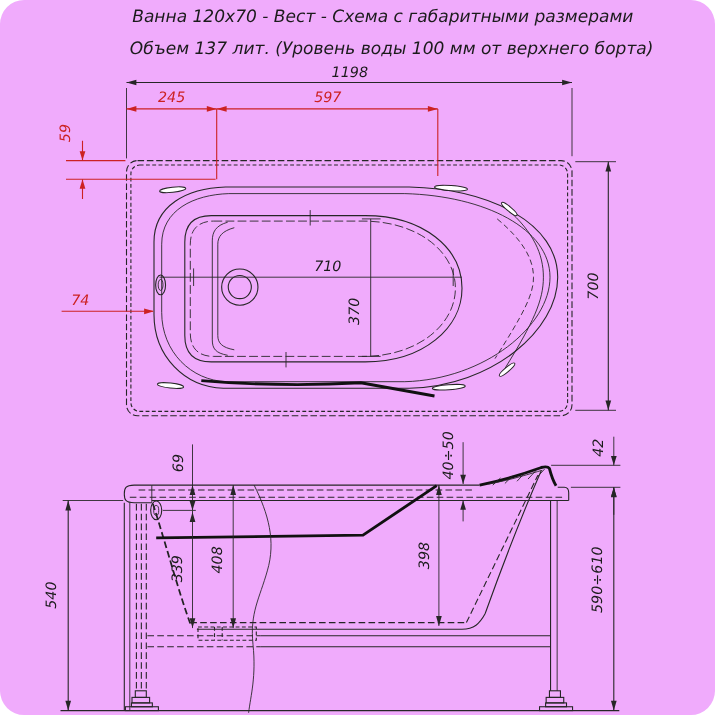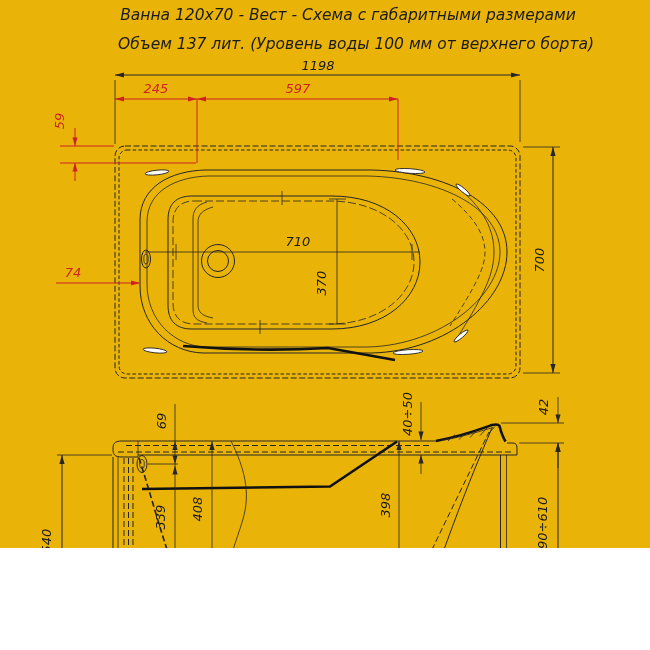--- a/index.html
+++ b/index.html
@@ -1,16 +1,16 @@
 <!DOCTYPE html>
 <html><head>
 <meta charset="utf-8">
 <style>
   html,body{margin:0;padding:0;background:#fff;}
-  .page{position:relative;width:650px;height:548px;background:#eab308;overflow:hidden;}
+  .page{position:relative;width:650px;height:650px;background:#f0abfc;overflow:hidden;border-radius:22px;}
   svg{display:block;}
   text{font-family:"DejaVu Sans",sans-serif;font-style:italic;fill:#1b1b1b;}
   .t-title{font-size:15.5px;}
   .t-dim{font-size:13px;}
   .t-red{fill:#cc2222;}
   .ln{stroke:#262626;stroke-width:1;fill:none;}
   .thin{stroke:#262626;stroke-width:0.8;fill:none;}
   .thick{stroke:#111;stroke-width:2.6;fill:none;}
   .dash{stroke:#262626;stroke-width:1;fill:none;stroke-dasharray:6 3;}
   .dash2{stroke:#262626;stroke-width:1;fill:none;stroke-dasharray:3.5 2.2;}

